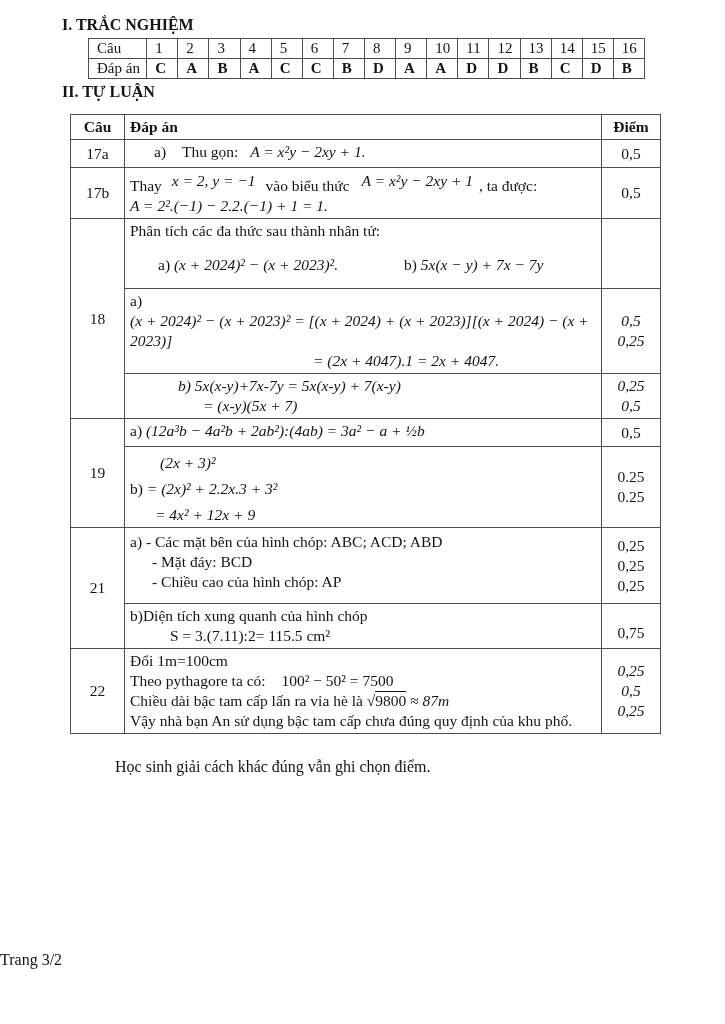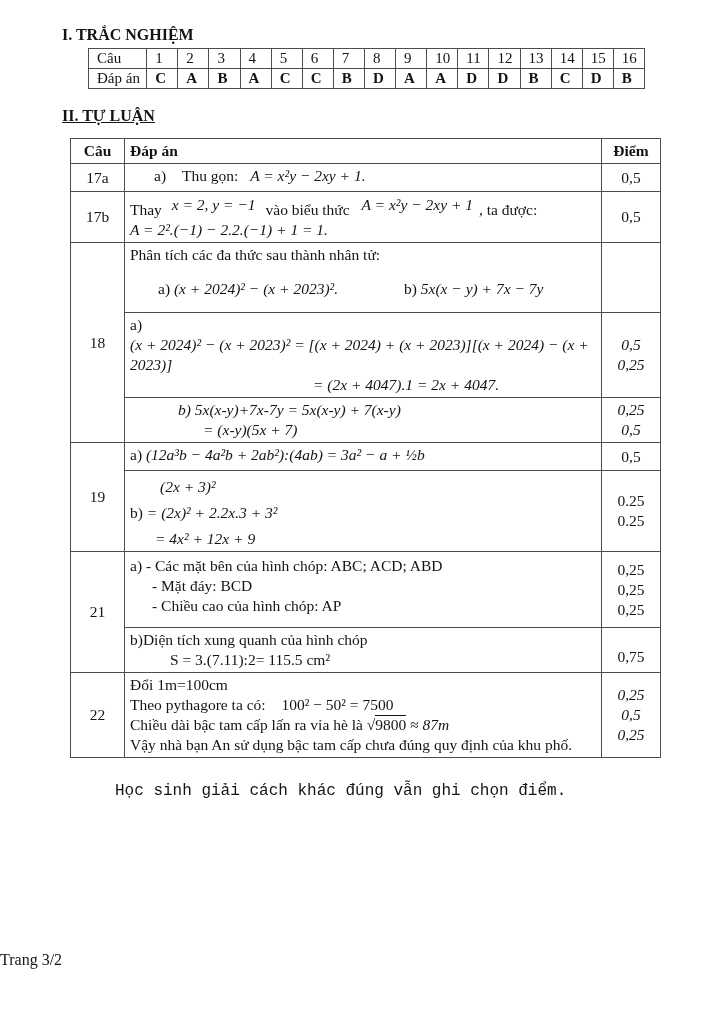--- a/index.html
+++ b/index.html
@@ -4,22 +4,22 @@
 <style>
   * { margin:0; padding:0; box-sizing:border-box; }
   html,body { background:#fff; }
   .page {
     width:725px; height:1024px; background:#ffffff; position:relative;
     font-family:"Liberation Serif","DejaVu Serif",serif; color:#141414;
     overflow:hidden;
   }
   .title-block { padding-top:44px; text-align:center; font-weight:bold; font-size:17.5px; line-height:23px; }
   .sec-heading { font-weight:bold; font-size:16px; margin-left:62px; }
-  #sec1-heading { margin-top:26px; }
-  #sec2-heading { margin-top:18px;text-decoration:underline; }
+  #sec1-heading { margin-top:16px; }
+  #sec2-heading { margin-top:4px; }
 
   table { border-collapse:collapse; }
   td { border:1px solid #4d4d4d; }
 
   
   .mc-table { margin:4px 0 0 88px; width:557px; table-layout:fixed; font-size:15px; }
   .mc-table td { height:20px; padding:0 0 0 8px; vertical-align:middle; }
   .mc-table .mc-ans { font-weight:bold; }
 
   
@@ -28,21 +28,21 @@
   .essay-table td.hdr { font-weight:bold; }
   .cau-col { text-align:center; vertical-align:middle !important; }
   .diem-col { text-align:center; vertical-align:middle !important; padding:2px 2px; }
   .it { font-style:italic; }
   .math { font-style:italic; }
   .raised { position:relative; top:-5px; }
   .radicand { border-top:1.2px solid #141414; }
   .line { display:block; }
   .sp14 { height:14px; }
 
-  .note { margin:24px 0 0 115px; font-size:16px;font-family:Liberation Mono, monospace; }
+  .note { margin:24px 0 0 115px; font-size:16px; }
   .pagenum { position:absolute; top:951px; left:0; width:660px; text-align:left; font-size:16px; }
 </style>
 </head>
 <body>
 
 <div class="page">
 
 
   <div class="sec-heading" id="sec1-heading">I. TRẮC NGHIỆM</div>
 

